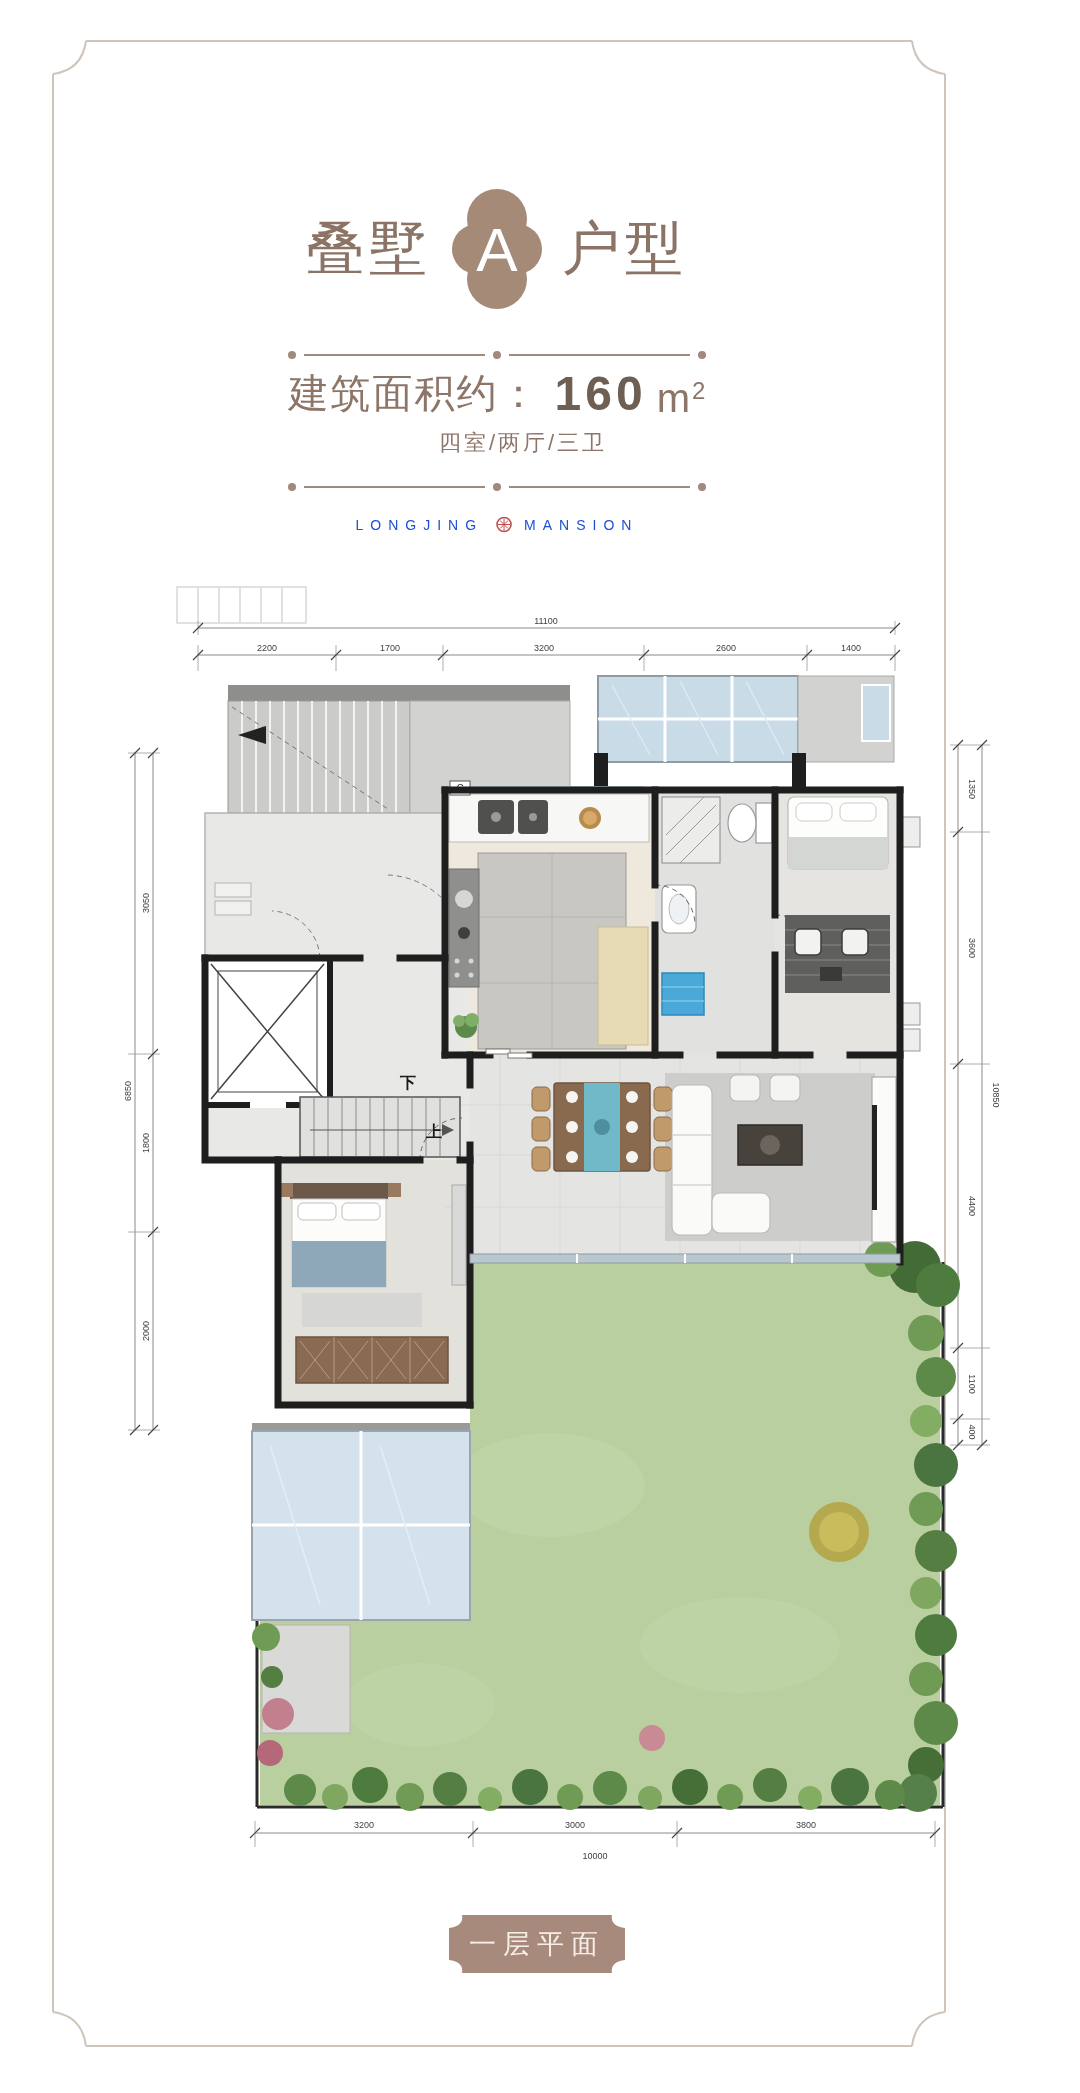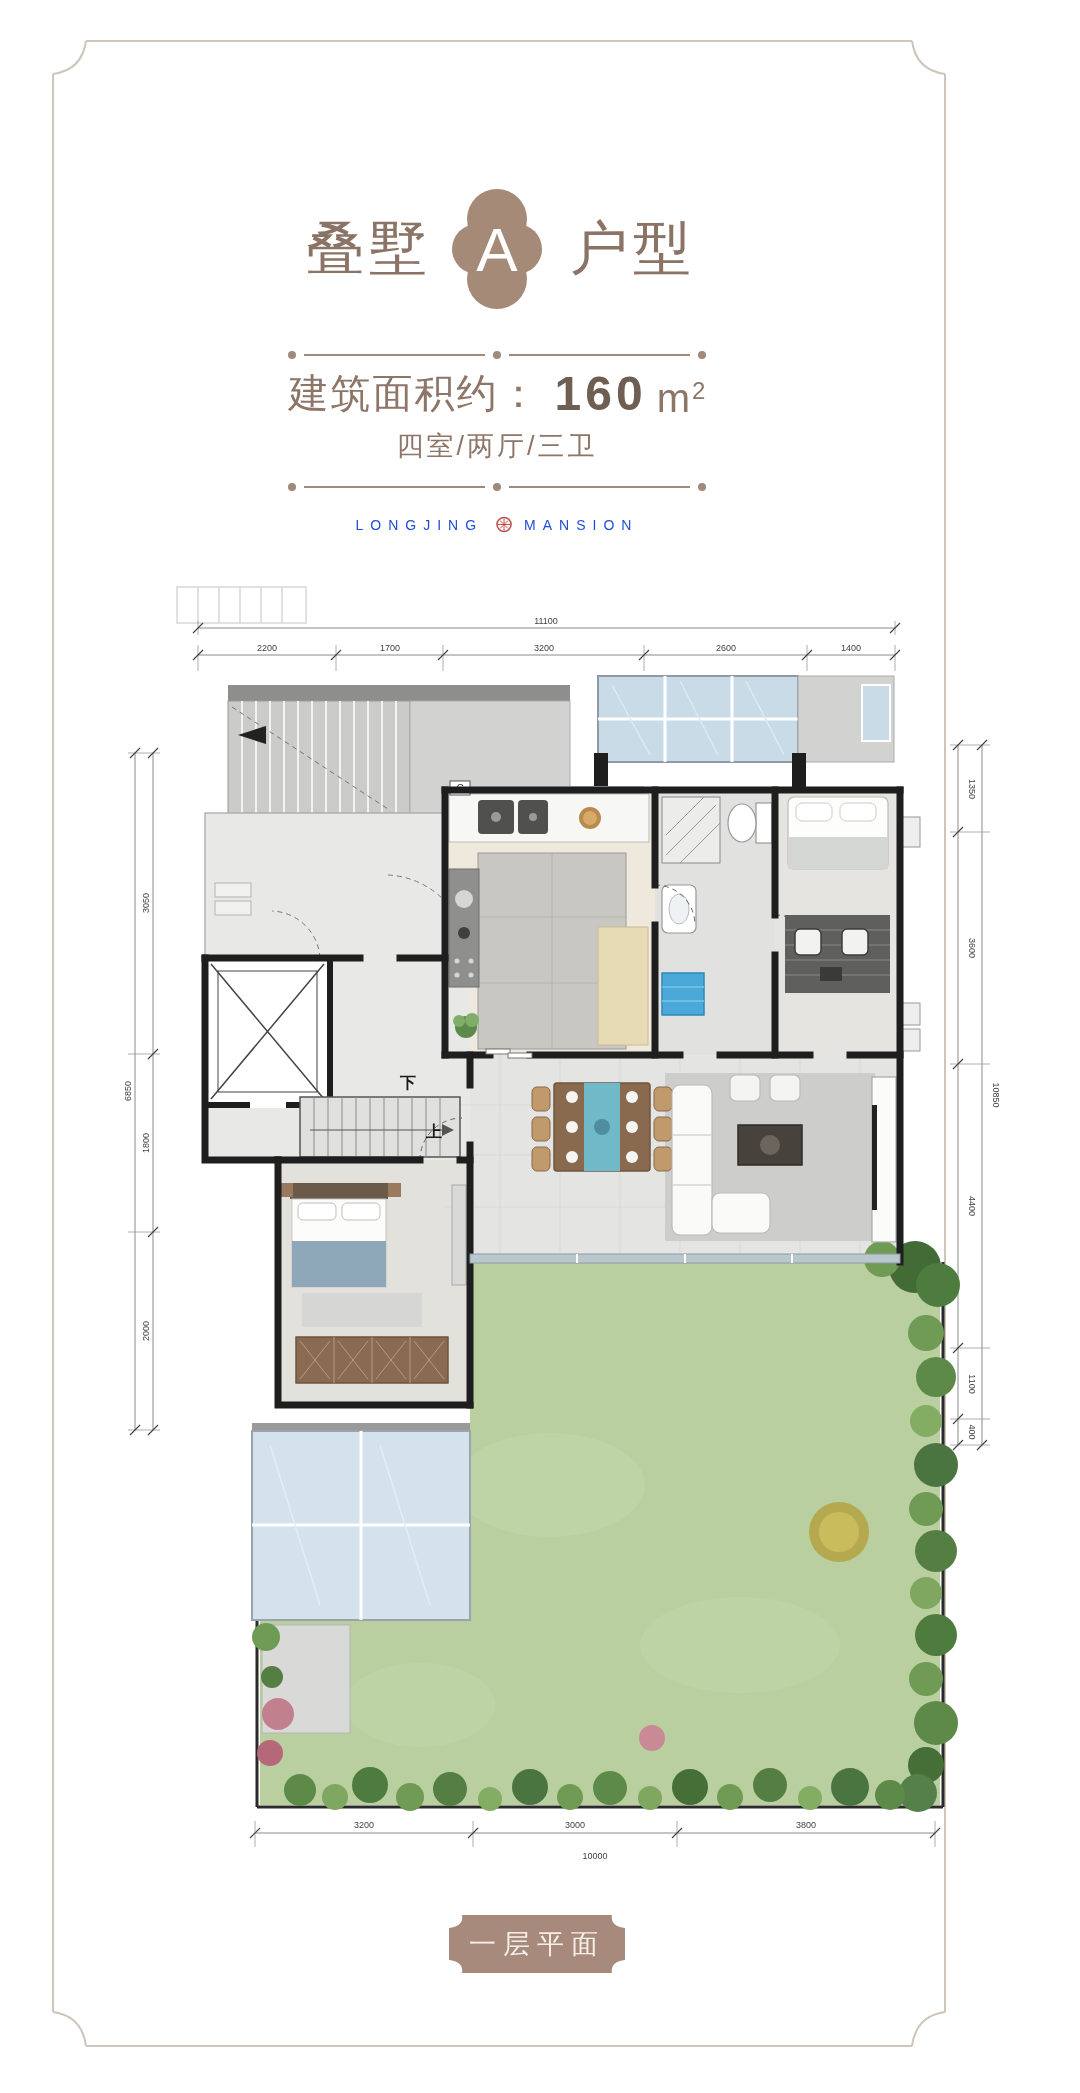--- a/index.html
+++ b/index.html
@@ -4,33 +4,33 @@
 <style>
   html,body{margin:0;padding:0;background:#ffffff;}
   .page{
     position:relative;width:1080px;height:2093px;background:#ffffff;
     font-family:"Liberation Sans","DejaVu Sans",sans-serif;overflow:hidden;
   }
   .abs{position:absolute;}
   .centered{left:497px;transform:translateX(-50%);}
   
   .title-row{top:186px;display:flex;align-items:center;gap:20px;}
-  .title-text{font-size:58px;color:#8b7365;letter-spacing:5px;font-weight:400;white-space:nowrap;margin-left:8px;}
+  .title-text{font-size:58px;color:#8b7365;letter-spacing:5px;font-weight:400;white-space:nowrap;}
   .badge{width:90px;height:126px;position:relative;flex:0 0 auto;}
   
   .divider{width:418px;display:flex;align-items:center;}
   .divider .dot{width:8px;height:8px;border-radius:50%;background:#a08a7c;flex:0 0 auto;}
   .divider .line{flex:1;height:2px;background:#a08a7c;margin:0 8px;}
   
   .area-row{top:366px;display:flex;align-items:flex-end;white-space:nowrap;color:#8d7568;}
   .area-label{font-size:40px;letter-spacing:2px;}
   .area-value{font-size:48px;font-weight:bold;color:#6f5e52;margin:0 10px 0 14px;letter-spacing:4px;}
   .area-unit{font-size:40px;}
   .area-sup{font-size:24px;position:relative;top:-16px;margin-left:2px;}
-  .rooms-row{top:428px;font-size:27px;color:#8d7568;letter-spacing:3px;white-space:nowrap;}
+  .rooms-row{top:428px;font-size:22px;color:#8d7568;letter-spacing:3px;white-space:nowrap;margin-left:26px;}
   .brand-row{top:516px;display:flex;align-items:center;gap:12px;color:#1d4ed8;
              font-size:14px;letter-spacing:7px;white-space:nowrap;}
   
   .watermark{
     left:12px;top:2042px;font-size:33px;font-weight:bold;color:#0b0b0b;letter-spacing:1px;
     text-shadow:-2px -2px 0 #fff,2px -2px 0 #fff,-2px 2px 0 #fff,2px 2px 0 #fff,0 3px 0 #fff;
     white-space:nowrap;
   }
   svg text{font-family:"Liberation Sans","DejaVu Sans",sans-serif;}
 </style>

